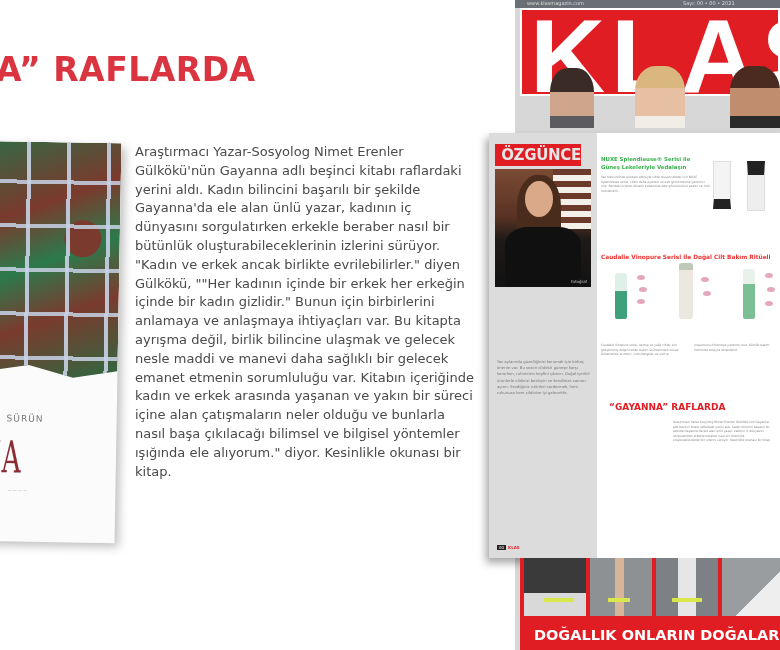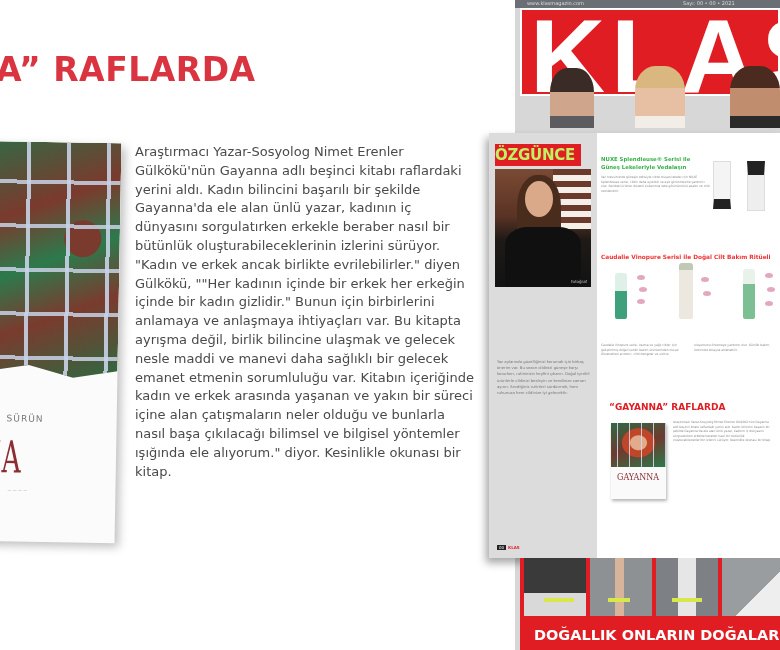--- a/index.html
+++ b/index.html
@@ -58,22 +58,22 @@
   .cover-photos { position: absolute; left: 5px; top: 66px; width: 260px; height: 62px; }
   .cover-photo { position: absolute; bottom: 0; border-radius: 40% 40% 0 0; }
 
   .inner-page {
     position: absolute; left: 489px; top: 133px; width: 291px; height: 425px; background: #fff;
     box-shadow: -3px 5px 8px rgba(0,0,0,0.35);
   }
   .sidebar-col { position: absolute; left: 0; top: 0; width: 108px; height: 425px; background: #dcdcdc; }
   .ozgunce {
     position: absolute; left: 6px; top: 11px; width: 86px; height: 22px; background: #e11d24;
-    color: #bef264; font-weight: bold; font-size: 15px; font-family: "DejaVu Sans", sans-serif;
-    text-align: left; line-height: 22px; letter-spacing: -0.3px;
+    color: #e5e5e5; font-weight: bold; font-size: 15px; font-family: "DejaVu Sans", sans-serif;
+    text-align: right; line-height: 22px; letter-spacing: -0.3px;
   }
   .portrait {
     position: absolute; left: 6px; top: 36px; width: 96px; height: 118px;
     background: linear-gradient(180deg, #7a4a34 0%, #5a3324 40%, #1e1a18 60%, #121212 100%);
   }
   .portrait .stripes {
     position: absolute; right: 0; top: 0; width: 38px; height: 60px;
     background: repeating-linear-gradient(0deg, #f4efe9 0 6px, #6b3a2a 6px 12px);
   }
   .portrait .face {
@@ -220,24 +220,20 @@
     <div class="petal" style="left:100px;top:12px;"></div>
     <div class="petal" style="left:102px;top:26px;"></div>
     <div class="bottle" style="left:142px;width:12px;height:50px;background:linear-gradient(180deg,#e9f2ea 0 30%,#7dbf95 30%);"></div>
     <div class="petal" style="left:164px;top:8px;"></div>
     <div class="petal" style="left:166px;top:22px;"></div>
     <div class="petal" style="left:164px;top:36px;"></div>
   </div>
   <div class="caudalie-text">Caudalie Vinopure serisi, karma ve yağlı ciltler için geliştirilmiş doğal içerikli bakım ürünlerinden oluşur. Gözenekleri arındırır, cildi dengeler ve sivilce oluşumunu önlemeye yardımcı olur. Günlük bakım rutininize kolayca eklenebilir.</div>
 
   <div class="gayanna-small-title">“GAYANNA” RAFLARDA</div>
-  <div class="book-small">
-    <div class="art"></div>
-    <div class="title">GAYANNA</div>
-  </div>
   <div class="gayanna-small-text">Araştırmacı Yazar-Sosyolog Nimet Erenler Gülkökü'nün Gayanna adlı beşinci kitabı raflardaki yerini aldı. Kadın bilincini başarılı bir şekilde Gayanna'da ele alan ünlü yazar, kadının iç dünyasını sorgulatırken erkekle beraber nasıl bir bütünlük oluşturabileceklerinin izlerini sürüyor. Kesinlikle okunası bir kitap.</div>
 </div>
 
 <div class="street-strip">
   <div class="street-photo" style="left:4px;background:linear-gradient(180deg,#3a3a3a 0 60%,#d9d9d9 60%);"></div>
   <div class="street-photo" style="left:70px;background:linear-gradient(90deg,#8e9194 0 40%,#d8b59a 40% 55%,#8e9194 55%);"></div>
   <div class="street-photo" style="left:136px;background:linear-gradient(90deg,#7d8084 0 35%,#e6e6e6 35% 65%,#7d8084 65%);"></div>
   <div class="street-photo" style="left:202px;background:linear-gradient(135deg,#9a9da0 0 60%,#eeeeee 60%);"></div>
   <div class="street-tag" style="left:24px;width:30px;"></div>
   <div class="street-tag" style="left:88px;width:22px;"></div>

